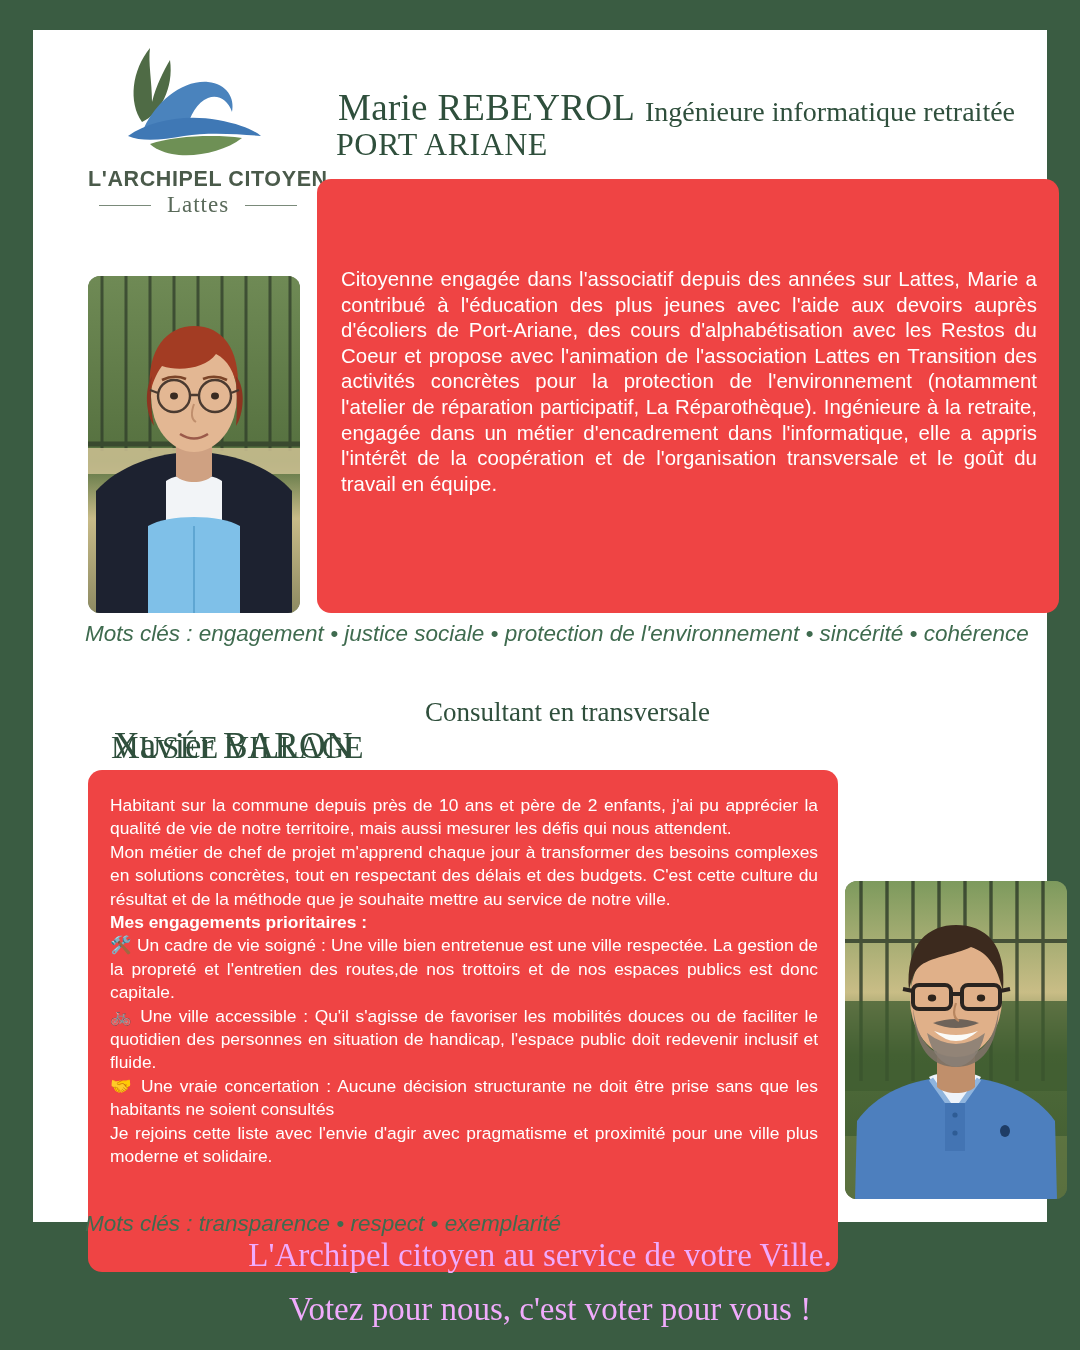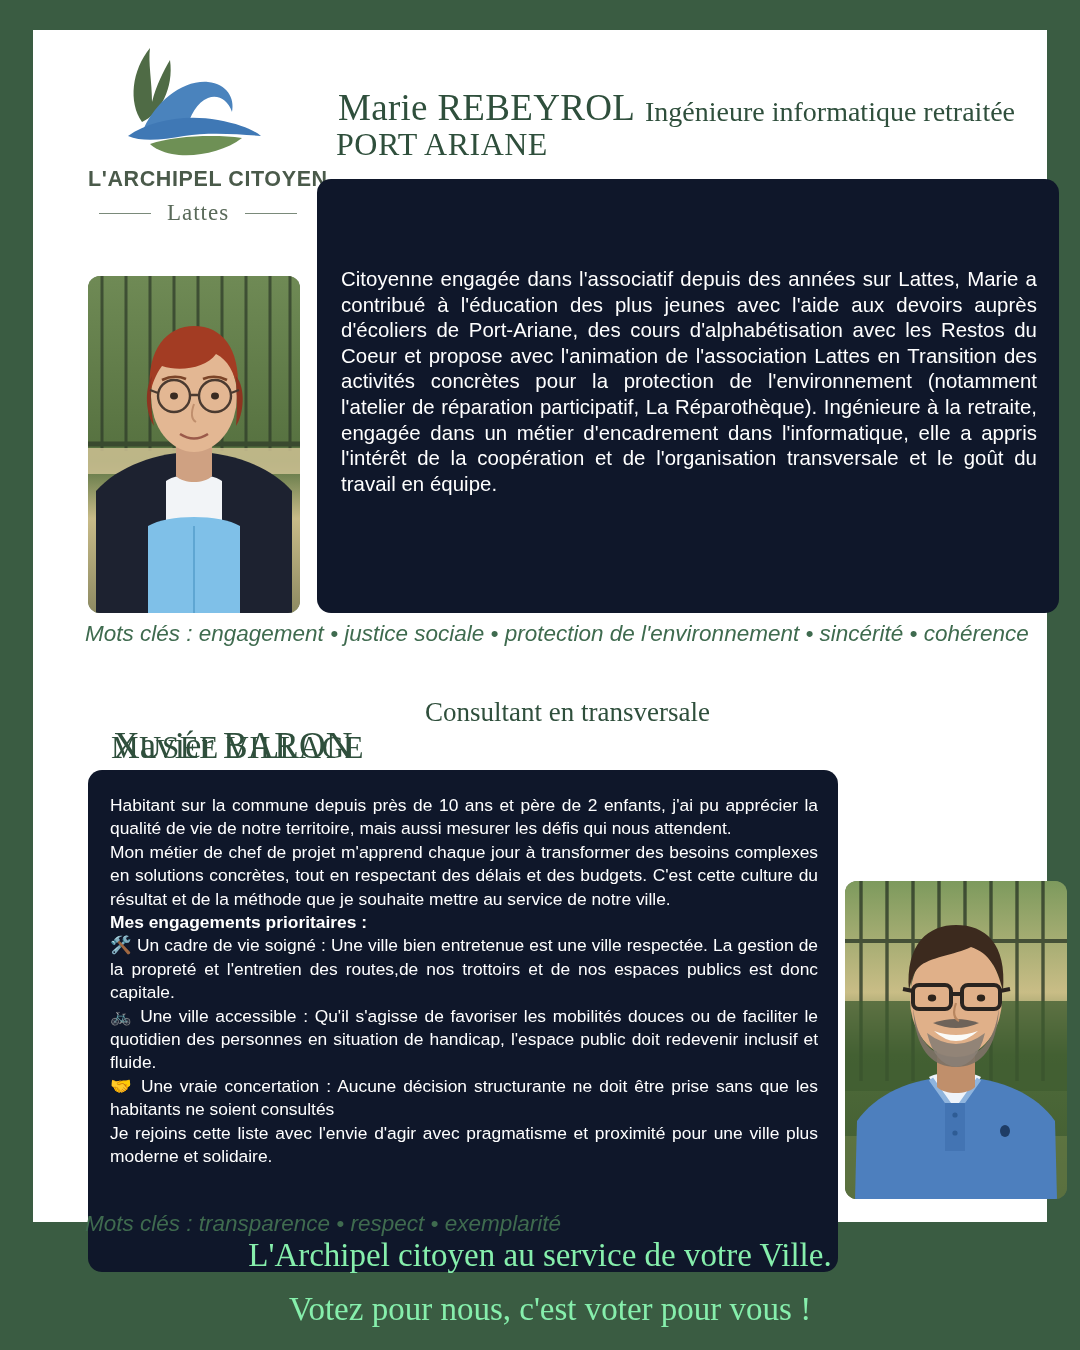--- a/index.html
+++ b/index.html
@@ -42,21 +42,21 @@
     letter-spacing: 0.6px;
     color: #4a5a4a;
     white-space: nowrap;
     margin-top: 2px;
   }
   .logo-sub-row {
     display: flex;
     align-items: center;
     justify-content: center;
     gap: 16px;
-    margin-top: 8px;
+    margin-top: 0;
   }
   .logo-rule { height: 1px; background: #7a8a7a; flex: 0 0 52px; }
   .logo-sub {
     font-family: "Liberation Serif", serif;
     font-size: 23px;
     color: #5a6a5a;
     letter-spacing: 1px;
   }
 
   
@@ -98,21 +98,21 @@
     background: #6a7a58;
   }
   .photo svg { display: block; width: 100%; height: 100%; }
 
   .photo-marie { left: 55px; top: 246px; width: 212px; height: 337px; }
   .photo-xavier { left: 812px; top: 851px; width: 222px; height: 318px; }
 
   
   .blue-box {
     position: absolute;
-    background: #0f172a;
+    background: #ef4444;
     border-radius: 14px;
     color: #ffffff;
   }
   .bio-p1 {
     left: 284px;
     top: 149px;
     width: 742px;
     height: 434px;
     padding: 88px 22px 20px 24px;
   }
@@ -183,21 +183,21 @@
   }
 
   
   .footer {
     position: absolute;
     left: 0;
     top: 1228px;
     width: 1080px;
     text-align: center;
     font-family: "Liberation Serif", serif;
-    color: #86efac;
+    color: #f0abfc;
   }
   .footer-line1 { font-size: 33px; line-height: 54px; }
   .footer-line2 { font-size: 33px; line-height: 54px; padding-left: 20px; }
 </style>
 </head>
 <body>
 
 <div class="card">
 
   <div class="logo-block">

